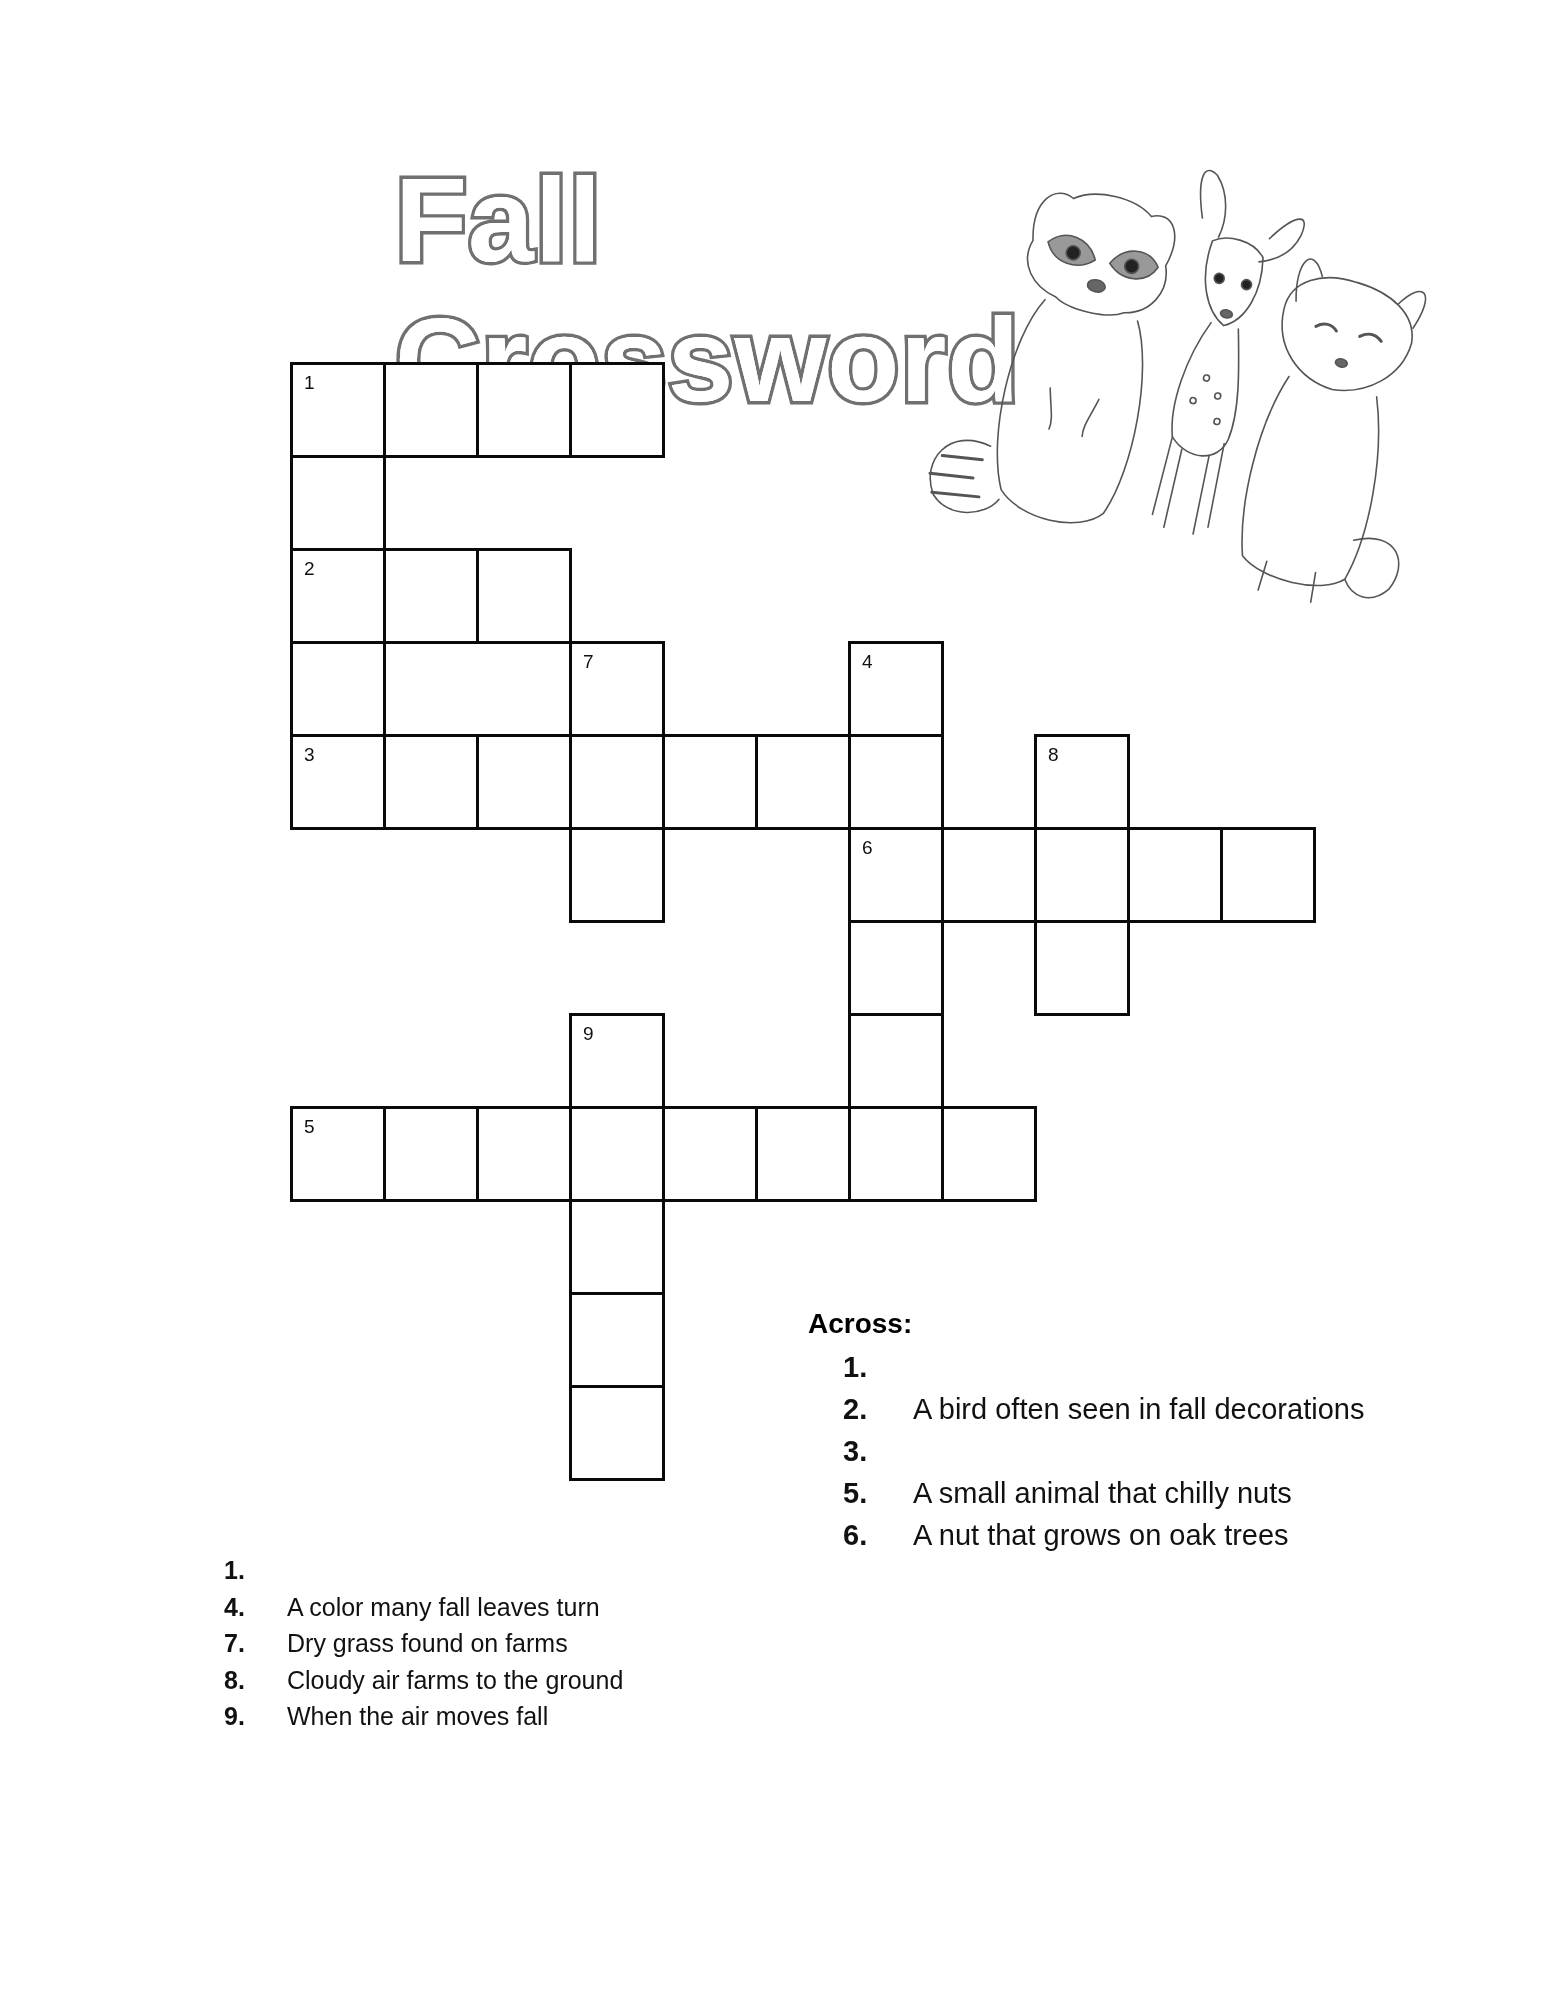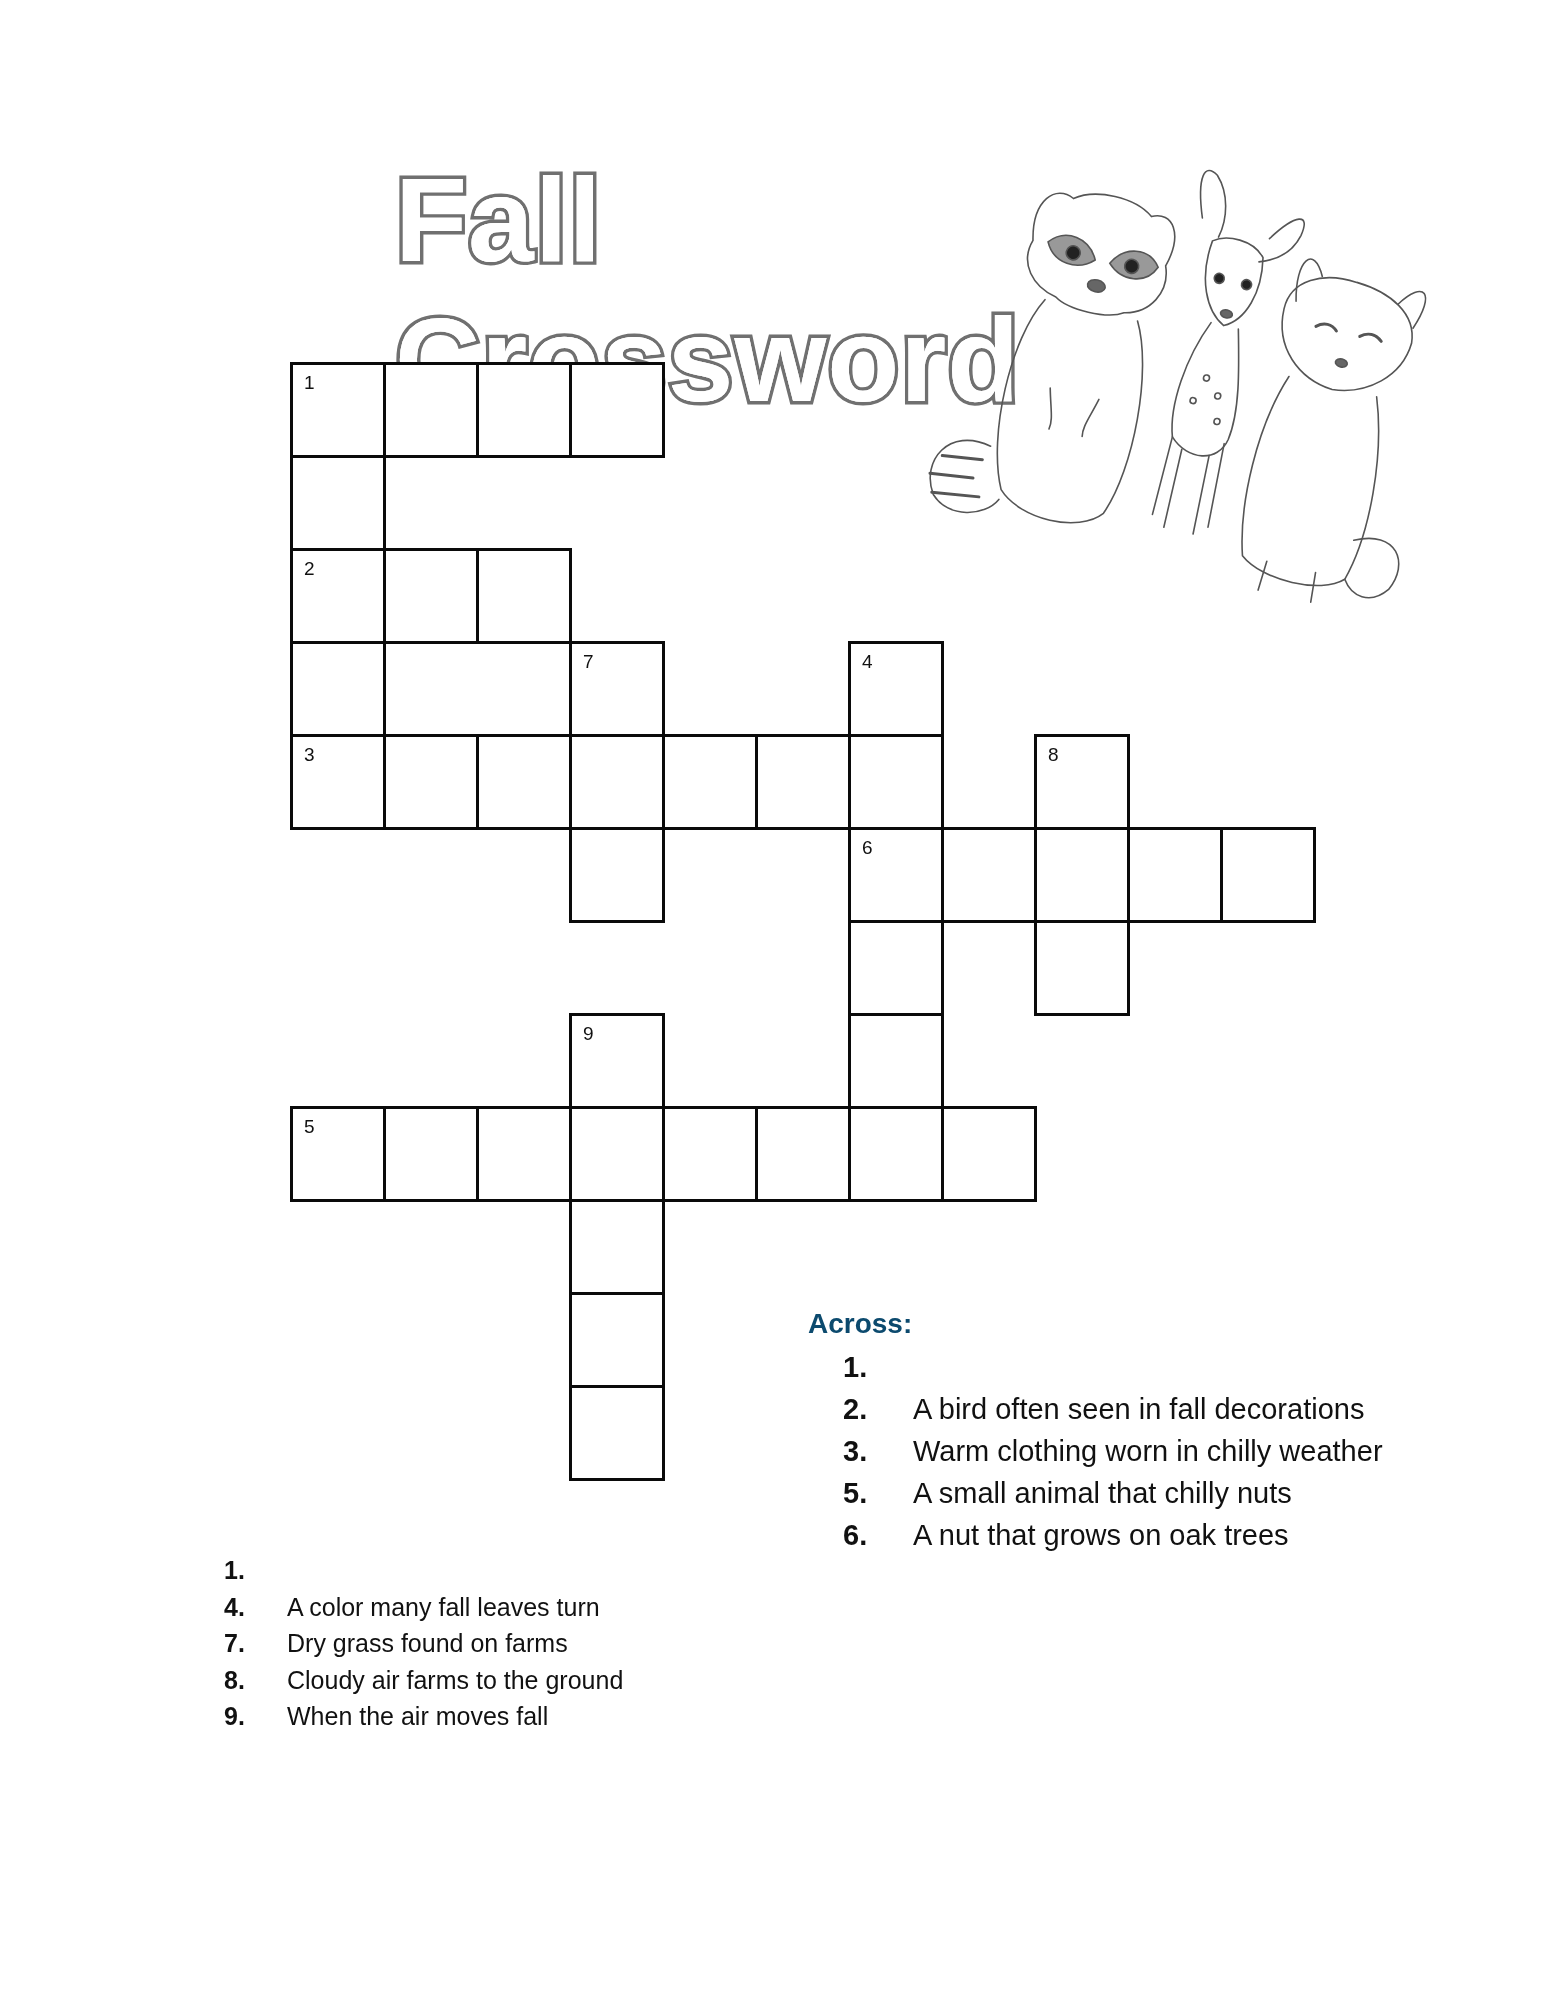--- a/index.html
+++ b/index.html
@@ -18,21 +18,21 @@
   .cell {
     position:absolute; width:93px; height:93px; box-sizing:border-box;
     border:3px solid #0a0a0a; background:#fff;
   }
   .cell .num {
     position:absolute; left:11px; top:7px; font-size:19px; color:#111;
     font-family:"Liberation Sans", sans-serif;
   }
   .clues-across { position:absolute; left:808px; top:1308px; }
   .clues-down { position:absolute; left:193px; top:1552px; }
-  .clue-head { font-weight:bold; color:#0c4a6e; }
+  .clue-head { font-weight:bold; color:#000000; }
   .clues-across .clue-head { font-size:28px; margin-bottom:6px; }
   .clues-down .clue-head { font-size:25px; margin-bottom:6px; }
   .clue { display:flex; color:#111; }
   .clues-across .clue { font-size:29px; height:42px; line-height:42px; }
   .clues-down .clue { font-size:25px; height:36.5px; line-height:36.5px; }
   .clue .n { font-weight:bold; }
   .clues-across .clue .n { width:70px; margin-left:35px; }
   .clues-down .clue .n { width:63px; margin-left:31px; }
 </style>
 </head>
@@ -150,21 +150,20 @@
   <div class="clue-head">Across:</div>
   <div class="clue">
       <span class="n">1.</span>
     </div>
   <div class="clue">
       <span class="n">2.</span>
       <span>A bird often seen in fall decorations</span>
     </div>
   <div class="clue">
       <span class="n">3.</span>
-      <span>Warm clothing worn in chilly weather</span>
     </div>
   <div class="clue">
       <span class="n">5.</span>
       <span>A small animal that chilly nuts</span>
     </div>
   <div class="clue">
       <span class="n">6.</span>
       <span>A nut that grows on oak trees</span>
     </div>
 </div>

